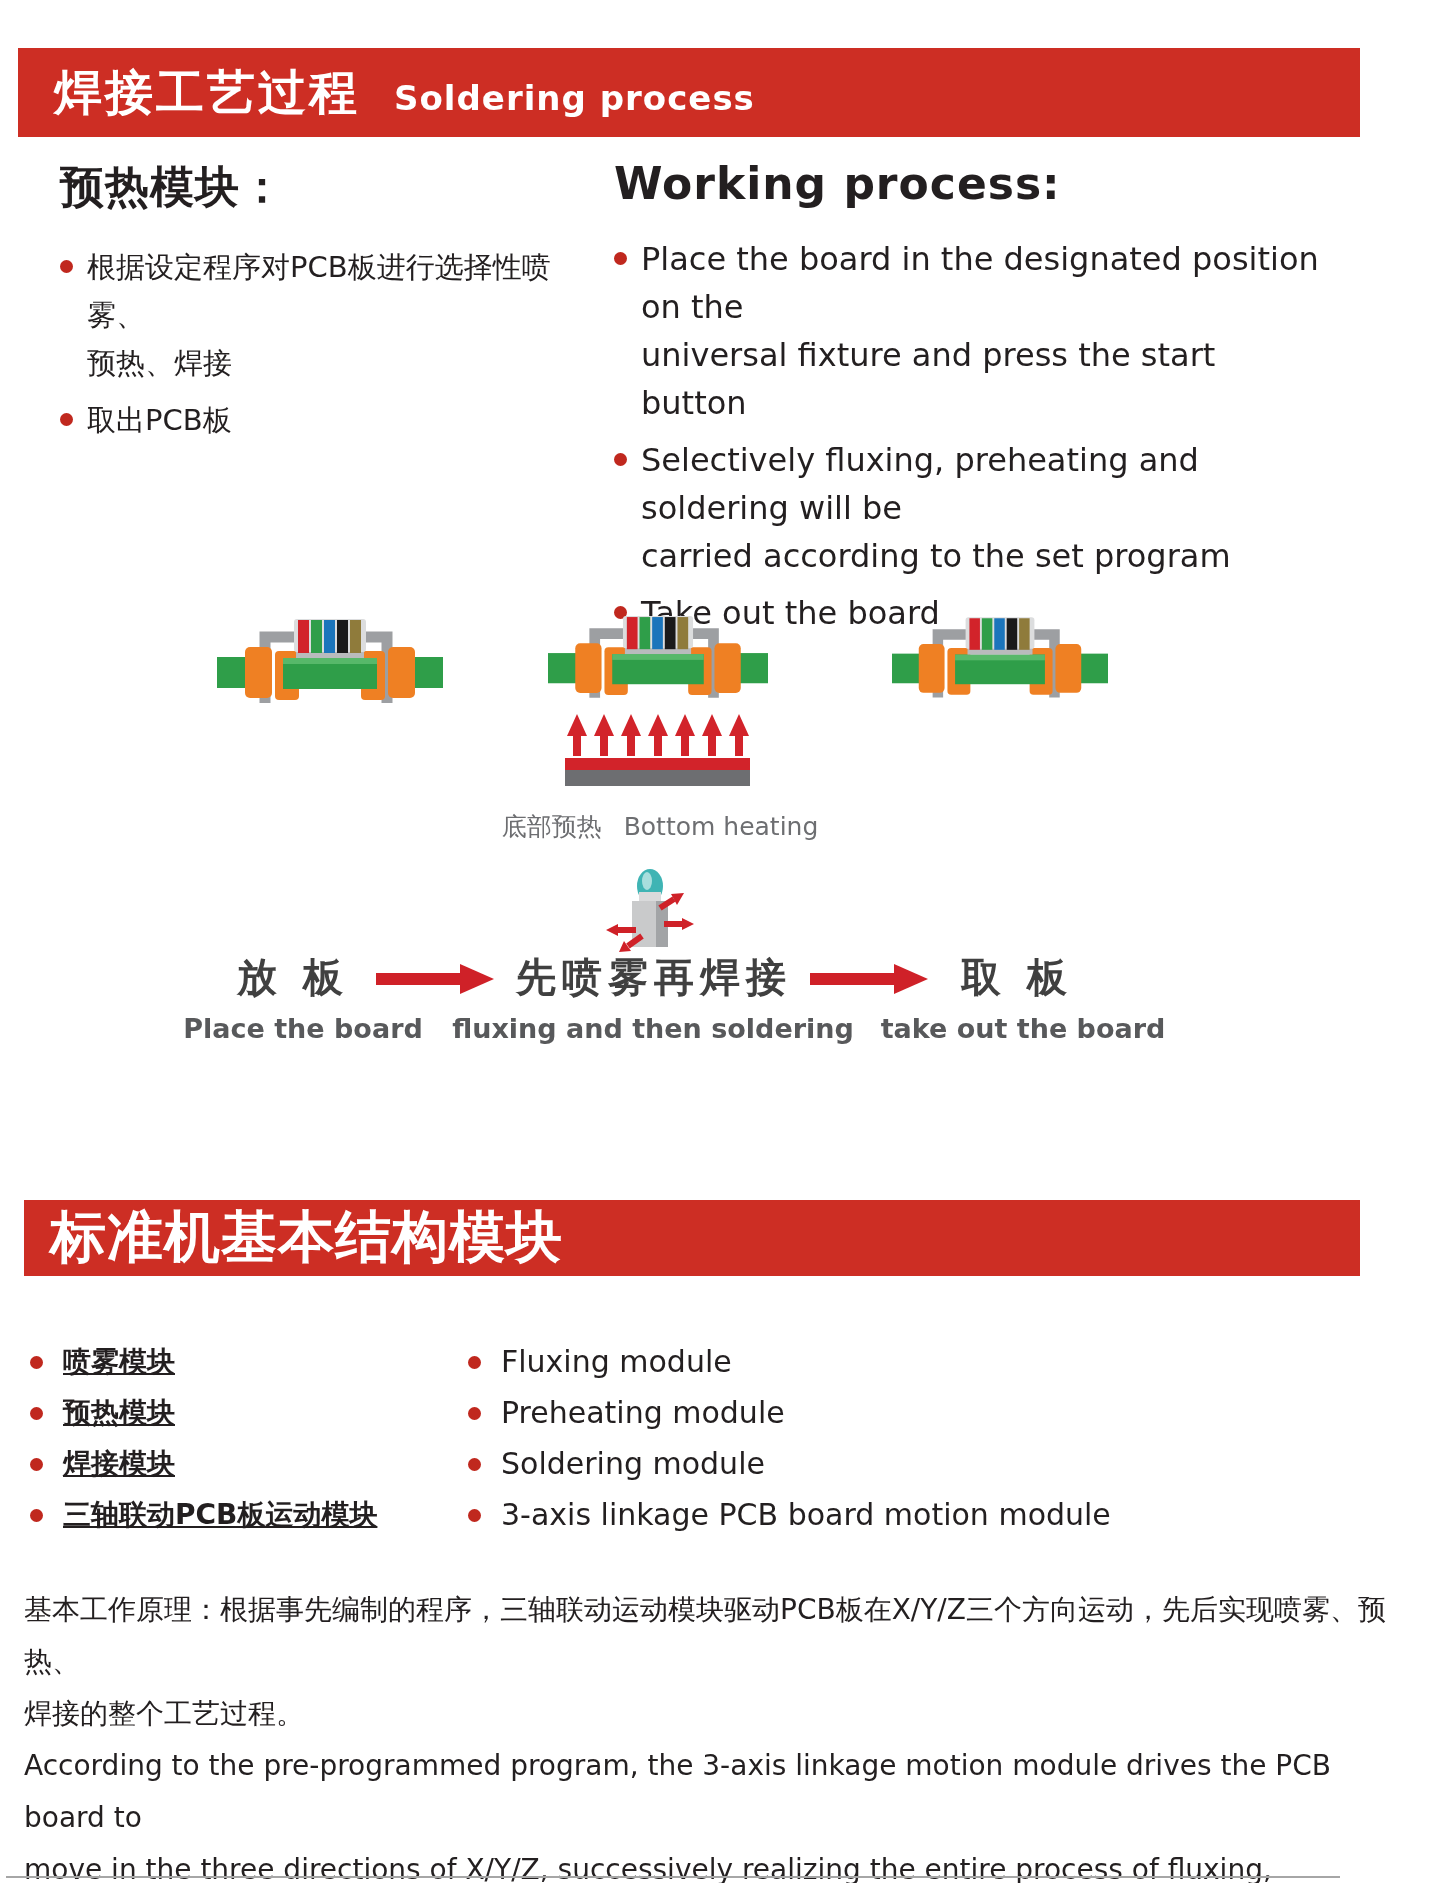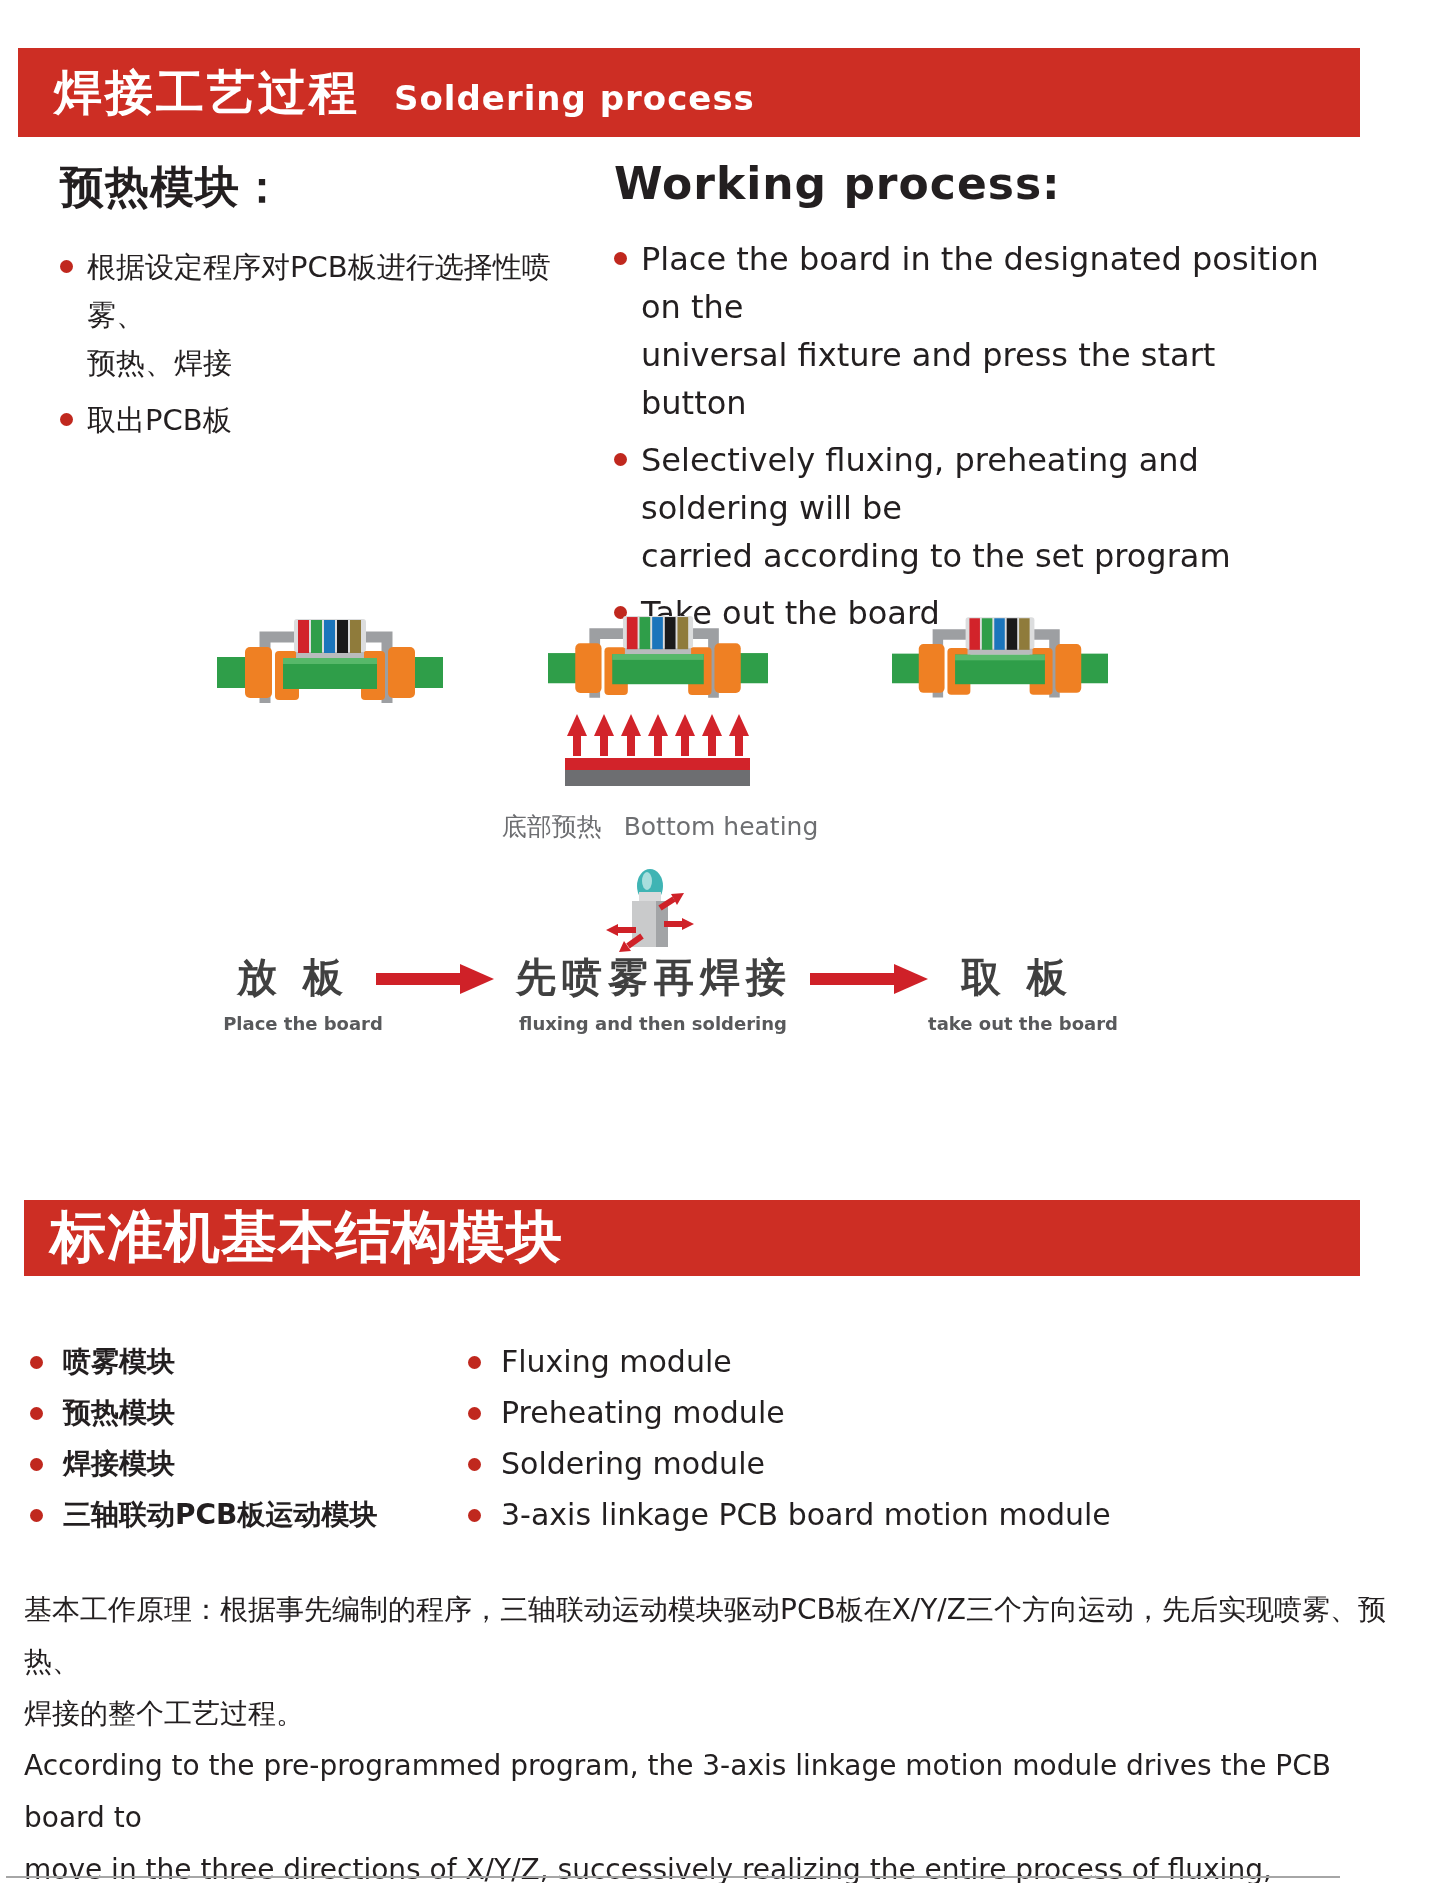--- a/index.html
+++ b/index.html
@@ -38,27 +38,27 @@
     color:#6d6e71;font-size:25px;}
   .heat-caption .en{margin-left:14px;}
   .nozzle{position:absolute;left:600px;top:866px;width:96px;height:86px;}
   
   .flow-cn{position:absolute;top:950px;transform:translateX(-50%);
     font-size:40px;font-weight:bold;color:#404040;letter-spacing:6px;white-space:nowrap;}
   .fc1{left:293px;} .fc2{left:654px;} .fc3{left:1017px;}
   .flow-arrow{position:absolute;top:964px;width:118px;height:30px;}
   .fa1{left:376px;} .fa2{left:810px;}
   .flow-en{position:absolute;top:1013px;transform:translateX(-50%);
-    font-size:18px;font-weight:bold;color:#58595b;white-space:nowrap;}
+    font-size:27px;font-weight:bold;color:#58595b;white-space:nowrap;}
   .fe1{left:303px;} .fe2{left:653px;} .fe3{left:1023px;}
   
   ul.mlist{list-style:none;margin:0;padding:0;position:absolute;top:1336px;}
   ul.mlist li{position:relative;padding-left:33px;height:51px;display:flex;align-items:center;}
   ul.mlist .dot{top:50%;margin-top:-6px;}
-  .mod-cn{left:30px;}
+  .mod-cn{left:30px;text-decoration:underline;}
   .mod-cn li{font-size:28px;font-weight:bold;}
   .mod-en{left:468px;}
   .mod-en li{font-size:30px;}
   
   .principle{position:absolute;left:24px;top:1584px;width:1396px;}
   .principle p{margin:0;font-size:28px;line-height:52px;white-space:pre-line;}
   .bottom-rule{position:absolute;left:6px;top:1876px;width:1334px;height:2px;background:#a6a6a6;}
   svg{display:block;}
 </style>
 </head>

